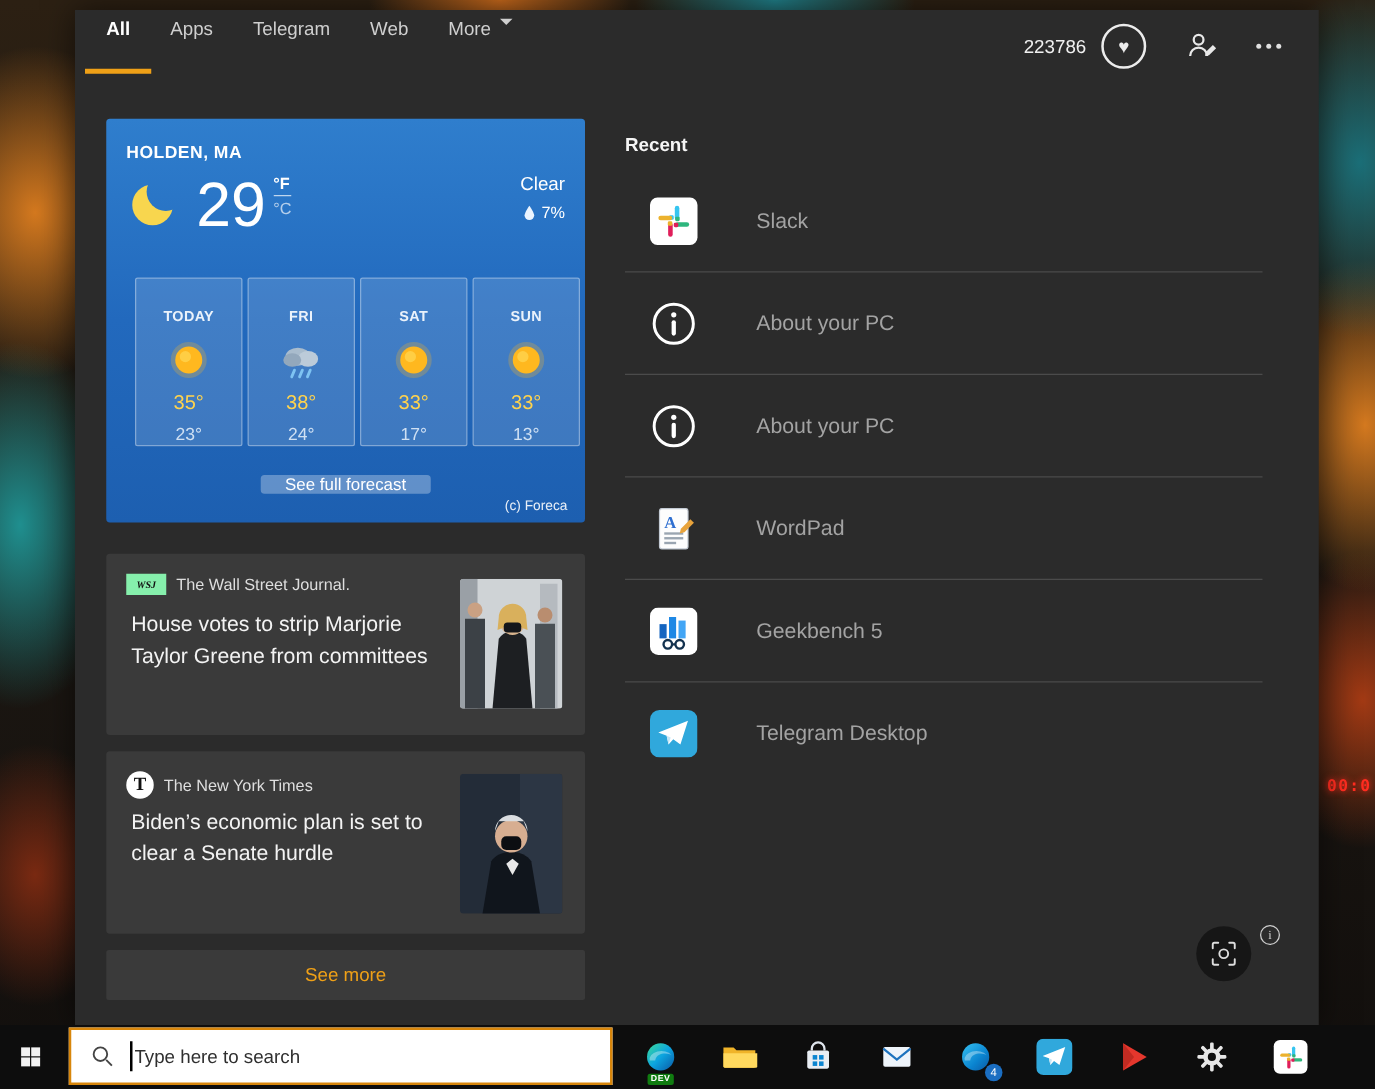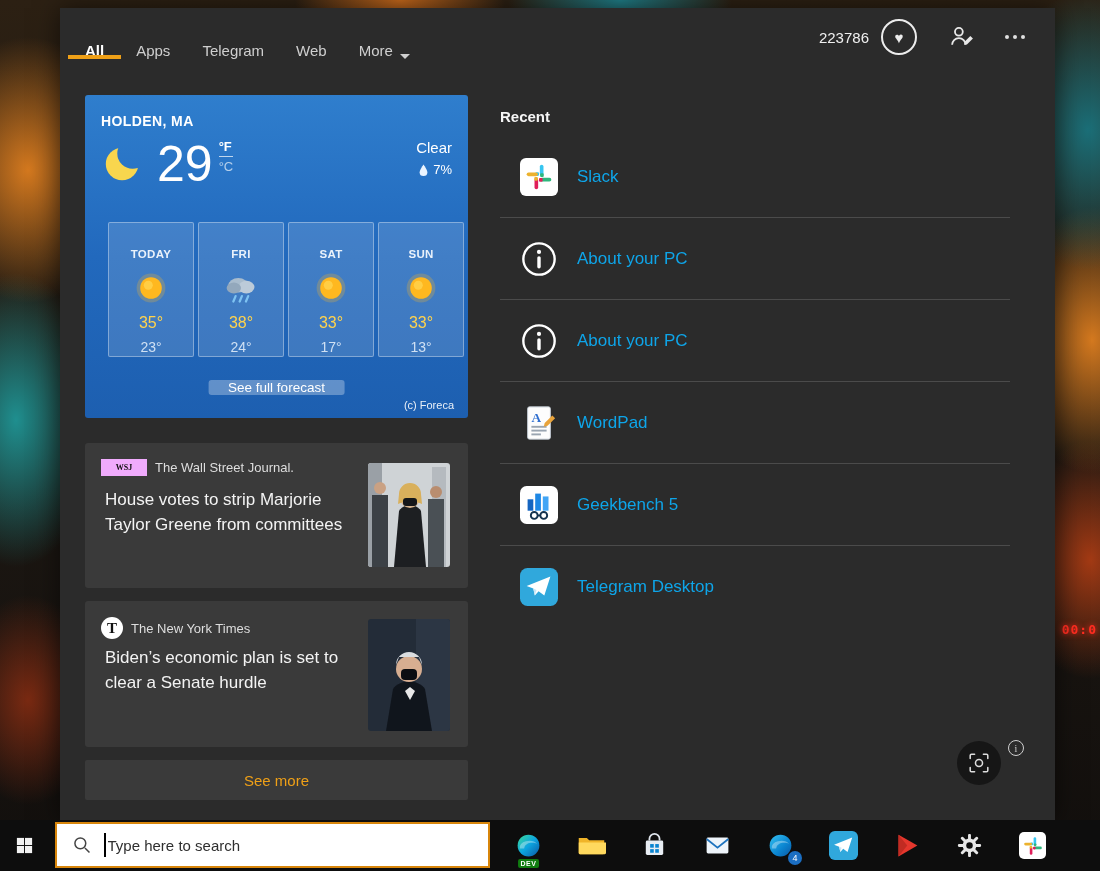--- a/index.html
+++ b/index.html
@@ -23,21 +23,21 @@
   .led-text { position:absolute; right:3px; top:622px; color:#ff2d20; font-family:"DejaVu Sans Mono",monospace;
     font-size:13px; font-weight:bold; text-shadow:0 0 6px #ff2d20; letter-spacing:1px; }
 
   
   .panel { position:absolute; left:60px; top:8px; width:995px; height:812px;
     background:#2b2b2b; box-shadow:0 0 24px rgba(0,0,0,.55); }
 
   
   .tabs-bar { position:absolute; left:0; top:0; width:100%; height:58px; }
   .tabs { position:absolute; left:25px; top:0; height:58px; display:flex; gap:32px; align-items:center; }
-  .tab { position:relative; font-size:15px; color:#cfcfcf; height:44px; display:flex; align-items:flex-end; cursor:default; }
+  .tab { position:relative; font-size:15px; color:#cfcfcf; height:44px; display:flex; align-items:flex-start; cursor:default; }
   .tab.active { color:#ffffff; font-weight:bold; }
   .tab.active::after { content:""; position:absolute; left:-17px; right:-17px; bottom:0; height:4px; background:#efa017; }
   .caret-down { width:0; height:0; border-left:5px solid transparent; border-right:5px solid transparent;
     border-top:5px solid #cfcfcf; margin-left:7px; display:inline-block; }
   .header-right { position:absolute; right:30px; top:0; height:58px; display:flex; align-items:center; }
   .rewards-count { color:#f0f0f0; font-size:15px; margin-right:12px; }
   .heart-circle { width:36px; height:36px; border:2px solid #ececec; border-radius:50%;
     display:flex; align-items:center; justify-content:center; color:#ececec; font-size:15px; margin-right:32px; }
   .feedback { width:26px; height:26px; margin-right:30px; }
   .dots { display:flex; gap:4px; }
@@ -66,41 +66,41 @@
   .w-lo { font-size:14px; color:#cfe0f3; }
   .w-btn { position:absolute; left:50%; transform:translateX(-50%); top:285px; background:rgba(255,255,255,.30);
     border-radius:3px; padding:0 20px; font-size:13.5px; color:#fff; }
   .w-attr { position:absolute; right:14px; bottom:7px; font-size:11px; color:rgba(255,255,255,.9); }
 
   
   .news { position:absolute; left:25px; width:383px; background:#3a3a3a; border-radius:3px; }
   .news1 { top:435px; height:145px; }
   .news2 { top:593px; height:146px; }
   .n-head { position:absolute; left:16px; top:16px; display:flex; align-items:center; gap:8px; }
-  .n-logo-sq { width:46px; height:17px; background:#f0abfc; color:#111; font-family:"Liberation Serif",serif;
-    font-weight:bold; font-size:8px; display:flex; align-items:center; justify-content:center; }
+  .n-logo-sq { width:32px; height:17px; background:#86efac; color:#111; font-family:"Liberation Serif",serif;
+    font-weight:bold; font-size:8px; display:flex; align-items:center; justify-content:center;font-style:italic; }
   .n-logo-ci { width:22px; height:22px; border-radius:50%; background:#fff; color:#111;
     font-family:"Liberation Serif",serif; font-weight:bold; font-size:15px;
     display:flex; align-items:center; justify-content:center; }
   .n-src { font-size:13px; color:#dedede; }
   .n-headline { position:absolute; left:20px; top:44px; width:250px; font-size:17px; color:#f3f3f3; line-height:25px; }
   .n-img { position:absolute; right:18px; top:20px; width:82px; height:104px; border-radius:3px; overflow:hidden; }
   .news2 .n-img { top:18px; height:112px; }
   .n-img svg { width:100%; height:100%; display:block; }
 
   .see-more { position:absolute; left:25px; top:752px; width:383px; height:40px; background:#3a3a3a;
     color:#efa017; font-size:15px; display:flex; align-items:center; justify-content:center; border-radius:2px; }
 
   
   .recent-title { position:absolute; left:440px; top:100px; font-size:15px; font-weight:bold; color:#f5f5f5; }
   .recent-list { position:absolute; left:440px; top:128px; width:510px; }
   .r-item { height:82px; display:flex; align-items:center; gap:19px; padding-left:20px;
     border-bottom:1px solid #4b4b4b; }
   .r-item:last-child { border-bottom:none; }
-  .r-label { font-size:17px; color:#0ea5e9; }
+  .r-label { font-size:17px; color:#a3a3a3;margin-left:28px; }
   .app-tile { width:38px; height:38px; border-radius:6px; background:#fff;
     display:flex; align-items:center; justify-content:center; flex:0 0 38px; }
   .app-tile svg { width:28px; height:28px; }
   .bare-icon { width:38px; height:38px; flex:0 0 38px; }
   .bare-icon svg { width:100%; height:100%; }
 
   
   .vs-btn { position:absolute; left:897px; top:733px; width:44px; height:44px; border-radius:50%;
     background:#161616; display:flex; align-items:center; justify-content:center; }
   .vs-btn svg { width:22px; height:22px; }

